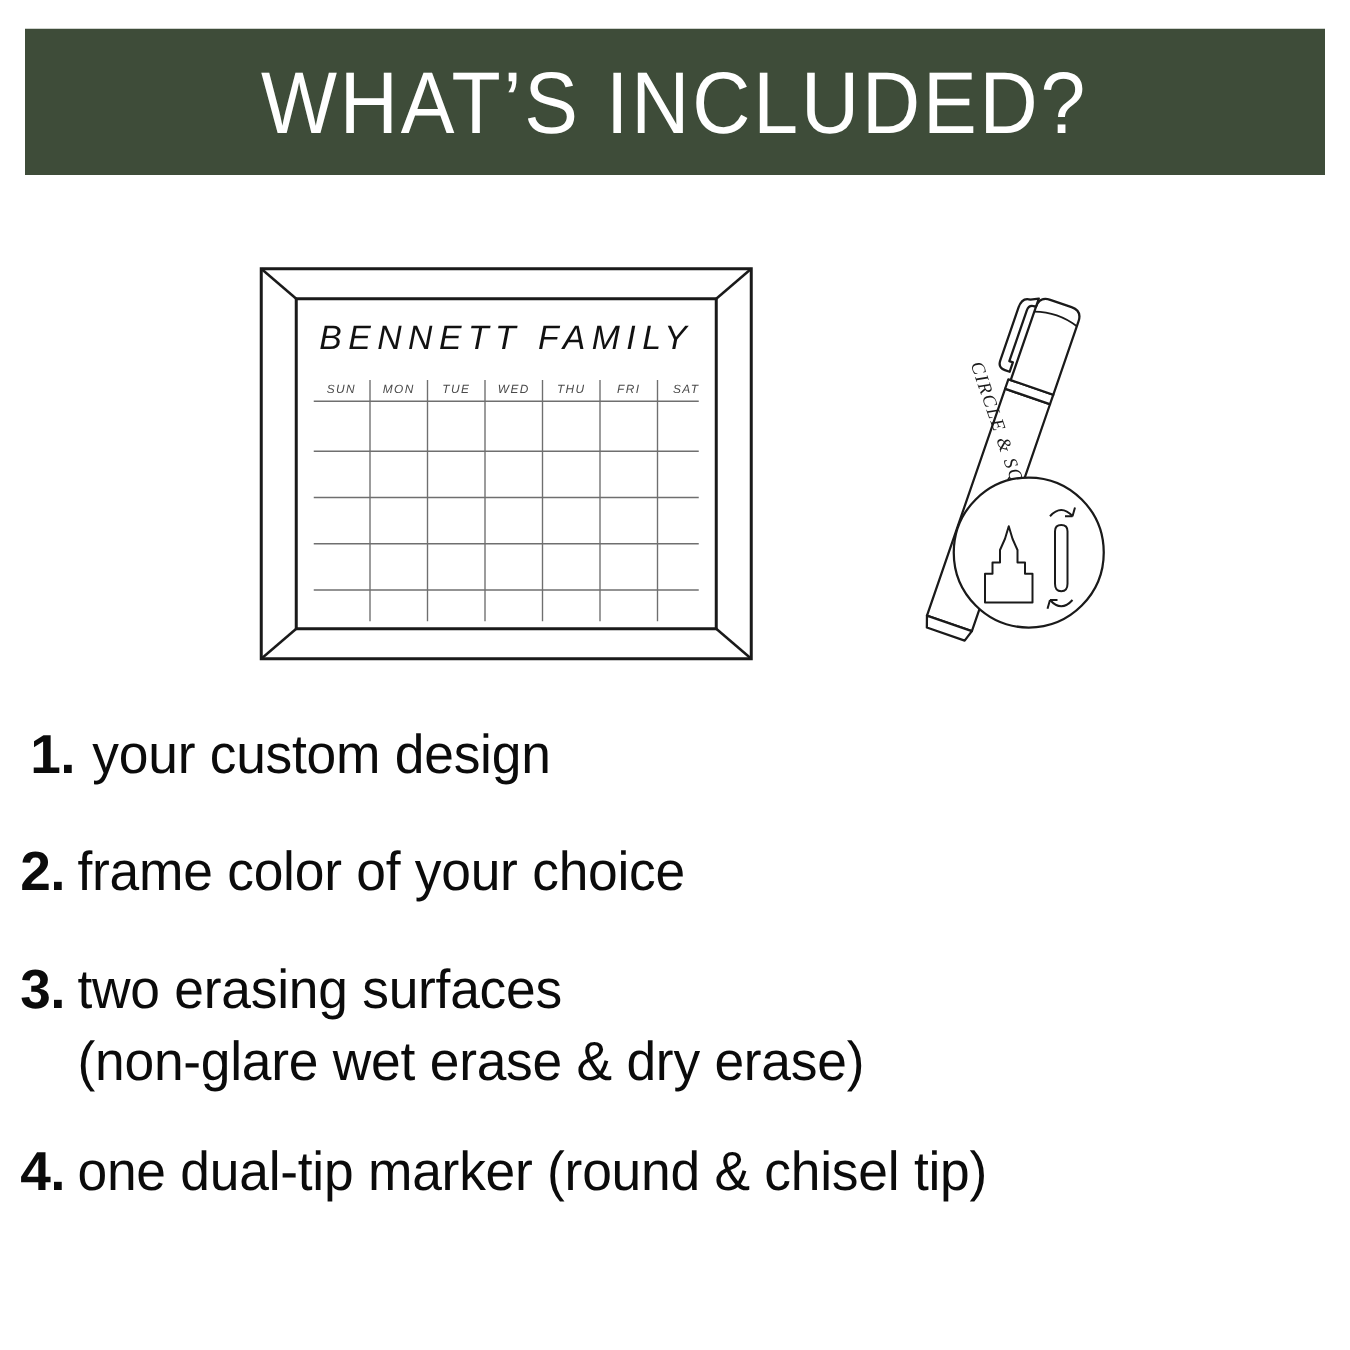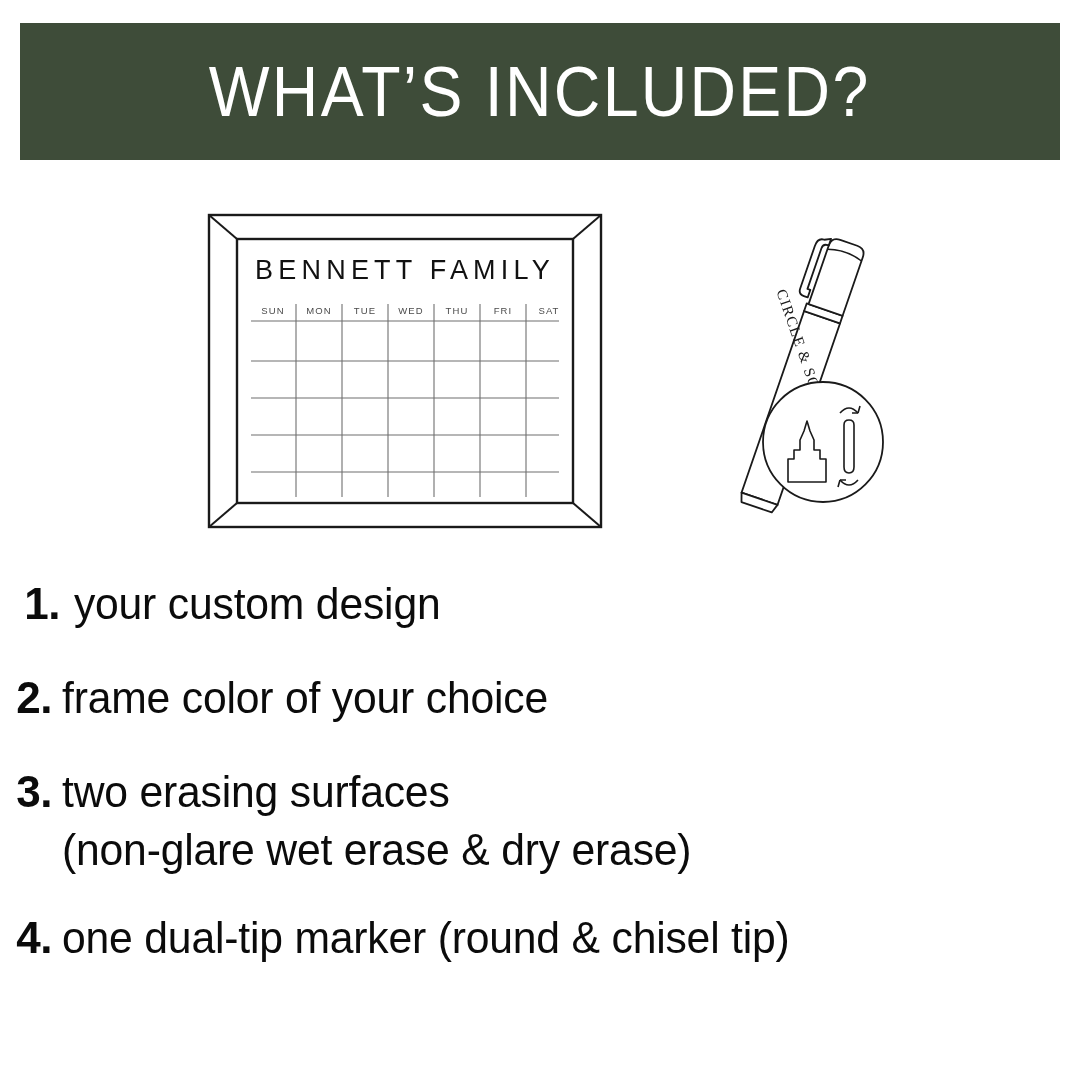--- a/index.html
+++ b/index.html
@@ -19,21 +19,21 @@
     height: 1080px;
     background: #ffffff;
   }
 
   
   .banner {
     position: absolute;
     left: 20px;
     top: 23px;
     width: 1040px;
-    height: 137px;
+    height: 117px;
     background: #3E4C39;
     display: flex;
     align-items: center;
     justify-content: center;
   }
   .banner-title {
     color: #ffffff;
     font-family: "Liberation Sans", sans-serif;
     font-size: 70px;
     font-weight: 400;
@@ -43,20 +43,21 @@
     transform: scaleX(0.92);
   }
 
   
   .illustrations {
     position: absolute;
     left: 0;
     top: 195px;
     width: 868px;
     height: 360px;
+    font-style: italic;
   }
 
   .board-wrap {
     position: absolute;
     left: 205px;
     top: 16px;
     width: 400px;
     height: 320px;
   }
   .board-wrap svg { display: block; }

